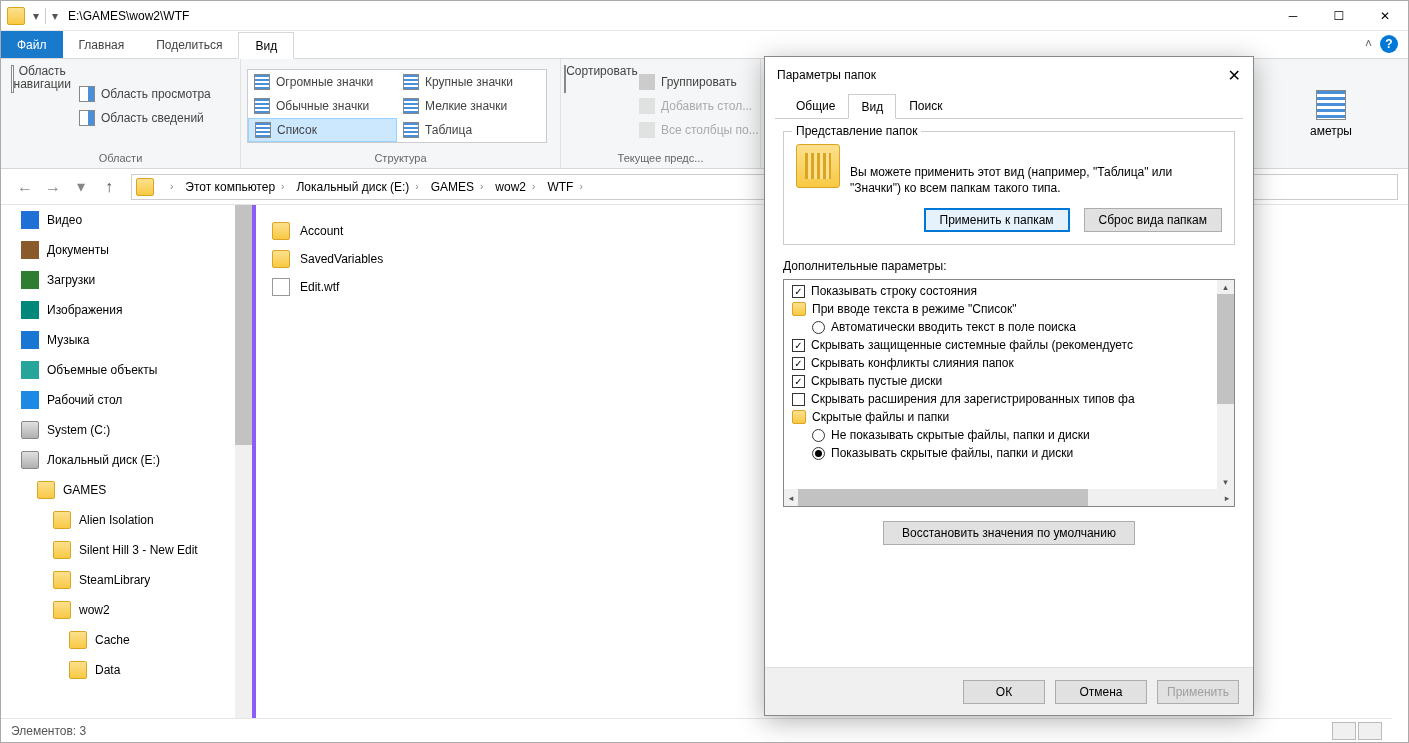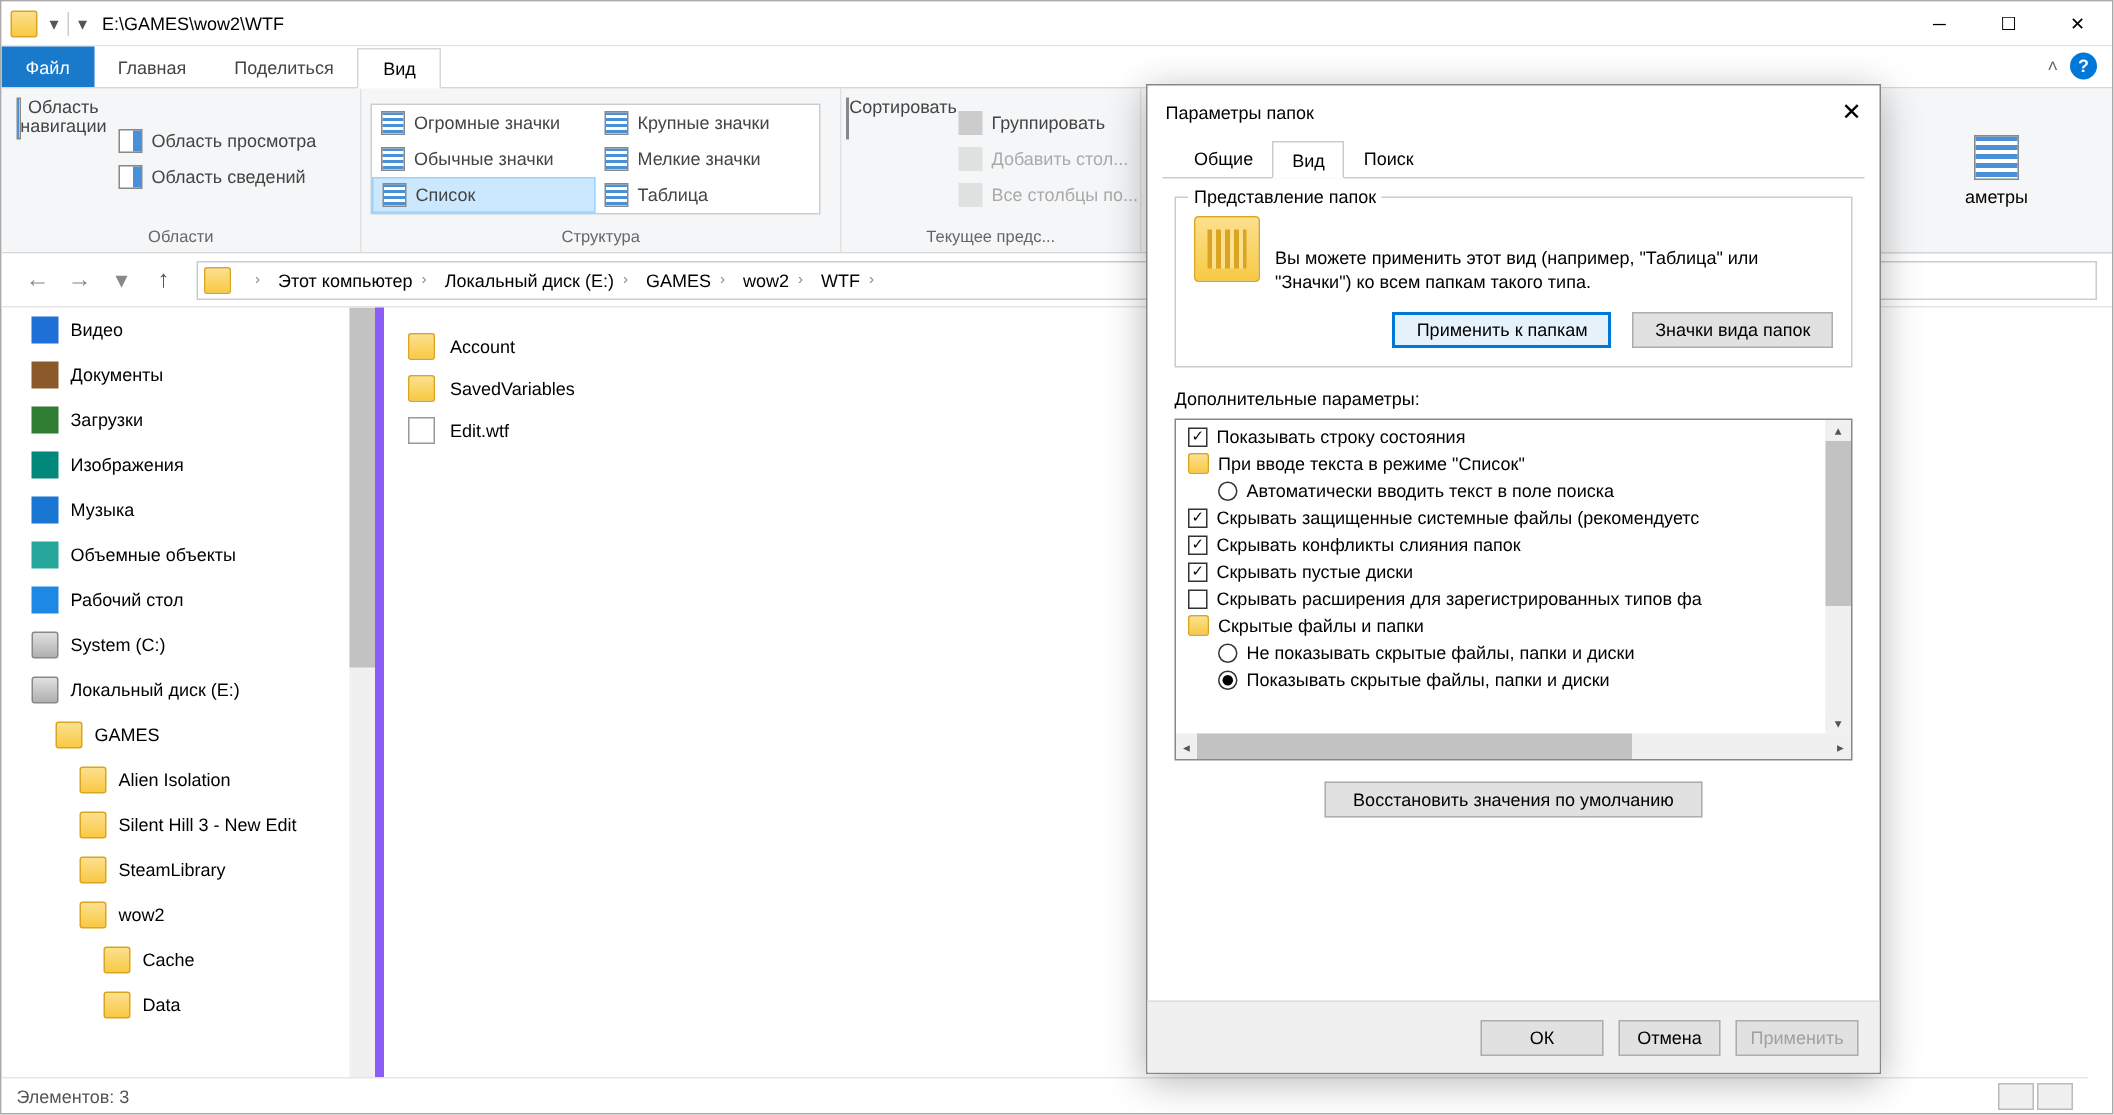--- a/index.html
+++ b/index.html
@@ -44,21 +44,21 @@
 .nav-btn { width: 28px; height: 28px; display: flex; align-items: center; justify-content: center; color: #888; font-size: 16px; }
 .nav-btn.en { color: #555; }
 .crumb-box { flex: 1; height: 26px; border: 1px solid #ccc; margin: 0 8px; display: flex; align-items: center; padding: 0 4px; }
 .crumb-box .ic { width: 18px; height: 18px; background: linear-gradient(#fce08f,#f8c943); border: 1px solid #daa520; border-radius: 2px; margin-right: 4px; }
 .crumb { padding: 0 6px; color: #000; display: flex; align-items: center; }
 .crumb .ar { color: #888; margin-left: 6px; font-size: 10px; }
 .search-box { width: 220px; height: 26px; border: 1px solid #ccc; display: flex; align-items: center; padding: 0 6px; color: #888; }
 
 
 .main { display: flex; height: 531px; }
-.tree { width: 255px; border-right: 6px solid #8b5cf6; overflow: hidden; position: relative; }
+.tree { width: 255px; border-right: 4px solid #8b5cf6; overflow: hidden; position: relative; }
 .tree-item { display: flex; align-items: center; height: 30px; padding-left: 20px; color: #000; }
 .tree-item .tic { width: 18px; height: 18px; margin-right: 8px; }
 .tree-item.d1 { padding-left: 36px; }
 .tree-item.d2 { padding-left: 52px; }
 .tree-item.d3 { padding-left: 68px; }
 .folder-i { background: linear-gradient(#fce08f,#f8c943); border: 1px solid #daa520; border-radius: 2px; }
 .drive-i { background: linear-gradient(#e0e0e0,#b0b0b0); border: 1px solid #888; border-radius: 2px; }
 .vid-i { background: #1e6fd6; }
 .doc-i { background: #8b5a2b; }
 .dl-i { background: #2e7d32; }
@@ -365,21 +365,21 @@
     <div class="fieldset">
       <div class="legend">Представление папок</div>
       <div class="fv-row">
         <div class="fv-ic">
             <div class="inner"></div>
           </div>
         <div class="fv-txt">Вы можете применить этот вид (например, "Таблица" или "Значки") ко всем папкам такого типа.</div>
       </div>
       <div class="fv-btns">
         <div class="btn focus">Применить к папкам</div>
-        <div class="btn">Значки вида папок</div>
+        <div class="btn">Сброс вида папкам</div>
       </div>
     </div>
     <div class="adv-lbl">Дополнительные параметры:</div>
     <div class="adv-box">
       <div class="adv-list">
         <div class="adv-item">
             <div class="cb">✓</div>
             <span>Показывать строку состояния</span>
           </div>
         <div class="adv-item">
@@ -430,16 +430,16 @@
         <div style="position:absolute;right:0;width:14px;height:17px;display:flex;align-items:center;justify-content:center;font-size:9px;color:#555">▸</div>
       </div>
       <div class="adv-hthumb"></div>
     </div>
     <div class="restore-row">
       <div class="btn" style="padding:0 18px">Восстановить значения по умолчанию</div>
     </div>
   </div>
   <div class="dlg-footer">
     <div class="btn" style="width:82px">ОК</div>
-    <div class="btn" style="width:68px">Отмена</div>
+    <div class="btn" style="width:92px">Отмена</div>
     <div class="btn dis" style="width:82px">Применить</div>
   </div>
 </div>
 
 </body></html>

